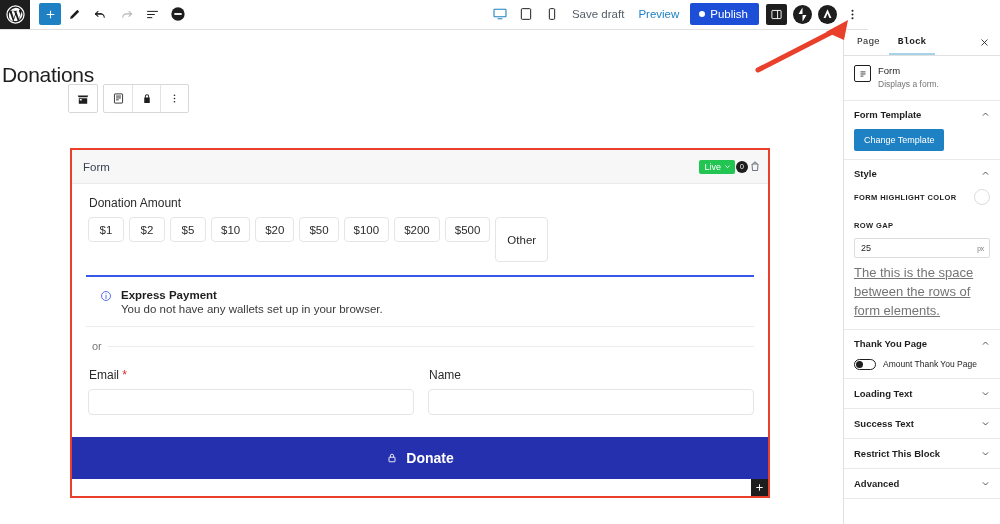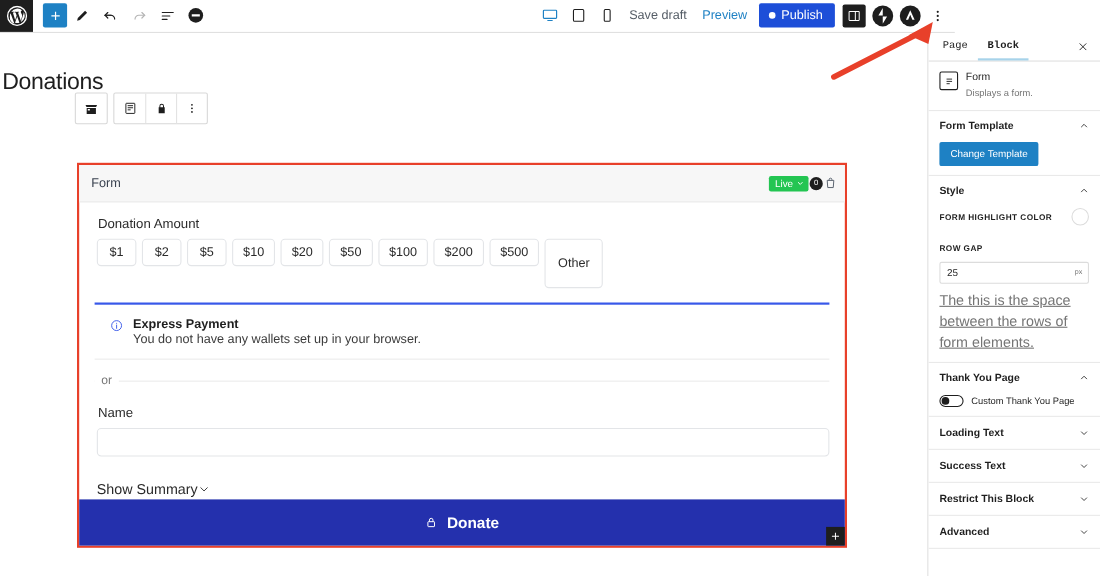--- a/index.html
+++ b/index.html
@@ -182,21 +182,21 @@
   
   #summary { margin-top: 22px; padding-left: 2px; }
   #summary .toggle {
     display: inline-flex; align-items: center; gap: 0; cursor: pointer;
     font-size: 13px; color: #2b2b2b;
   }
   #summary .cart-empty { font-size: 11.5px; color: #4a4a4a; margin-top: 11px; margin-left: 2px; }
 
   
   #donate-btn {
-    position: absolute; left: 0; right: 0; bottom: 0; height: 42px;
+    position: absolute; left: 0; right: 0; bottom: 17px; height: 42px;
     background: #2430ad; color: #fff; border: none; cursor: pointer;
     display: flex; align-items: center; justify-content: center; gap: 8px;
     font-size: 14px; font-weight: bold; font-family: "Liberation Sans", sans-serif;
   }
   #block-appender {
     position: absolute; right: 0px; bottom: 0px; width: 17px; height: 17px;
     background: #1e1e1e; color: #fff; border: none; cursor: pointer;
     display: flex; align-items: center; justify-content: center; z-index: 30;
   }
 
@@ -461,20 +461,26 @@
           <div class="ep-desc">You do not have any wallets set up in your browser.</div>
         </div>
       </div>
 
       <div id="or-divider">
         <span>or</span>
       </div>
 
       <div id="contact-row">
         <div class="fld">
+          <div class="field-label">
+            <span>Email</span><span class="req">&nbsp;*</span>
+          </div>
+          <input class="text-input" type="text" value="" placeholder="" style="">
+        </div>
+        <div class="fld">
           <div class="field-label">Name</div>
           <input class="text-input" type="text" value="" placeholder="" style="">
         </div>
       </div>
 
       <div id="summary">
         <span class="toggle">
           <span>Show Summary</span>
           <svg width="11" height="11" viewBox="0 0 24 24" fill="none" stroke="#2b2b2b" stroke-width="1.8">
               <path d="M5 9l7 7 7-7"></path>
@@ -566,21 +572,21 @@
     <button class="sb-acc-head">
       <span class="h-lbl">Thank You Page</span>
       <span class="chev">
         <svg width="9" height="9" viewBox="0 0 24 24" fill="none" stroke="#1e1e1e" stroke-width="2">
             <path d="M5 15l7-7 7 7"></path>
           </svg>
       </span>
     </button>
     <div class="toggle-row">
       <span class="tgl"></span>
-      <span class="t-lbl">Custom Thank You Page</span>
+      <span class="t-lbl">Amount Thank You Page</span>
     </div>
   </div>
 
   <div class="sb-row-collapsed">
     <button class="sb-acc-head">
       <span class="h-lbl">Loading Text</span>
       <span class="chev">
         <svg width="9" height="9" viewBox="0 0 24 24" fill="none" stroke="#1e1e1e" stroke-width="2">
             <path d="M5 9l7 7 7-7"></path>
           </svg>

